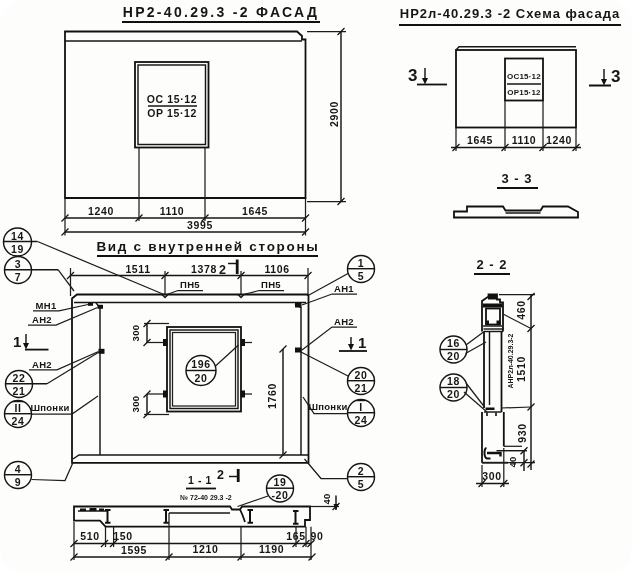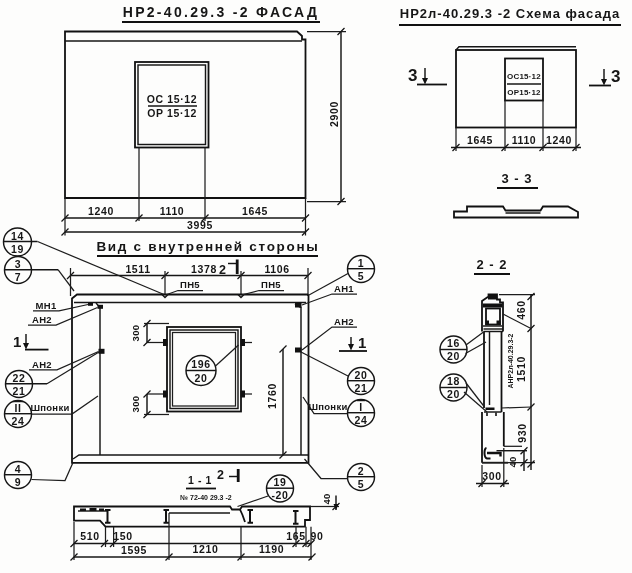--- a/index.html
+++ b/index.html
@@ -1,16 +1,16 @@
 <!DOCTYPE html>
 <html><head>
 <meta charset="utf-8">
 <style>
   html,body{margin:0;padding:0;background:#ffffff;}
-  .wrap{width:632px;height:573px;position:relative;background:#fdfdfc;overflow:hidden;}
+  .wrap{width:632px;height:573px;position:relative;background:#fdfdfc;overflow:hidden;border-radius:25px;}
   svg{position:absolute;left:0;top:0;}
   text{font-family:"Liberation Sans",sans-serif;font-weight:bold;fill:#161616;}
   .ln{stroke:#161616;stroke-width:1.45;fill:none;}
   .lt{stroke:#1d1d1d;stroke-width:1.25;fill:none;}
   .lk{stroke:#111111;stroke-width:1.8;fill:none;}
   .tk{stroke:#161616;stroke-width:1.3;fill:none;}
   .blk{fill:#111111;stroke:none;}
   .t14{font-size:14px;letter-spacing:2.3px;}
   .t13{font-size:13px;letter-spacing:1.0px;}
   .t13w{font-size:13.5px;letter-spacing:1.7px;}

